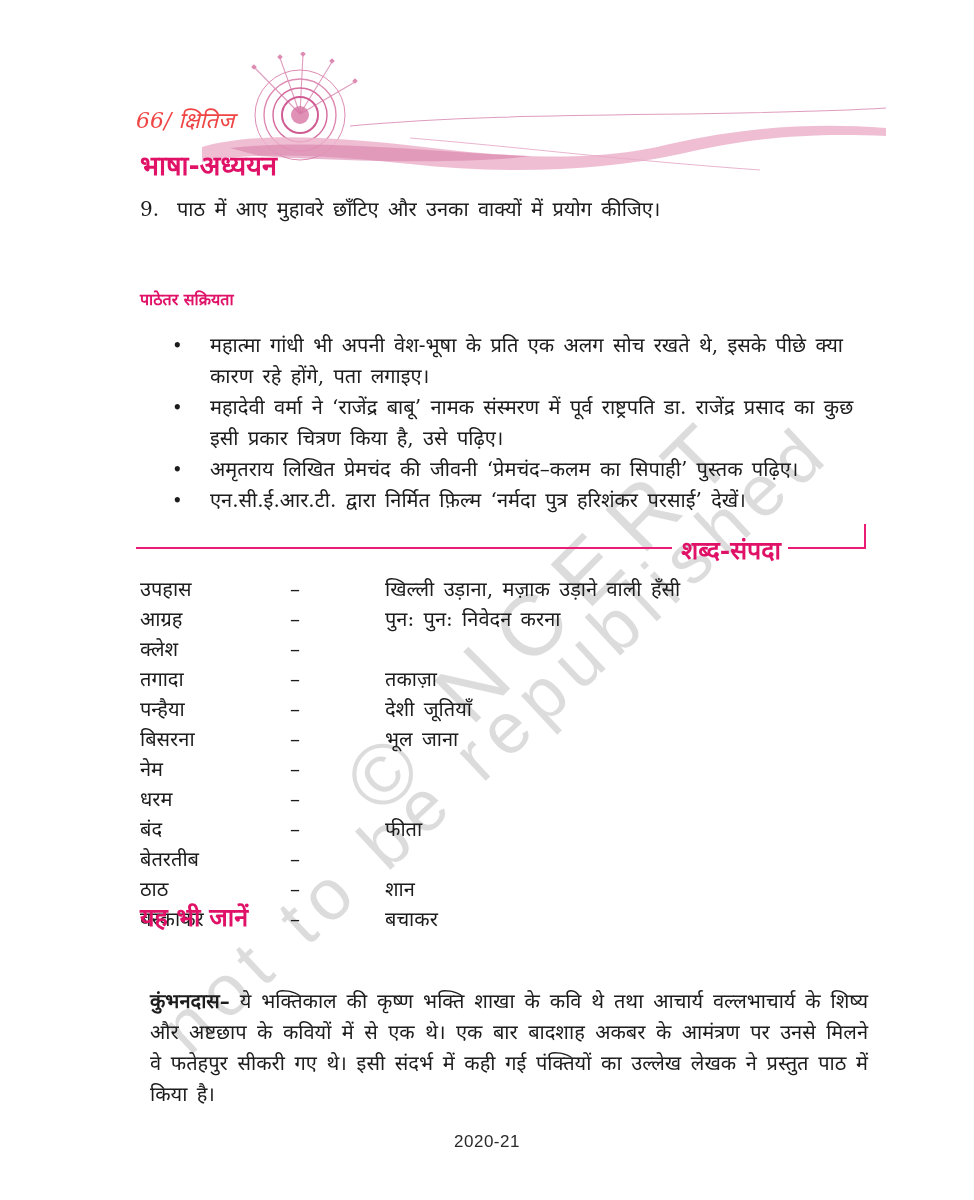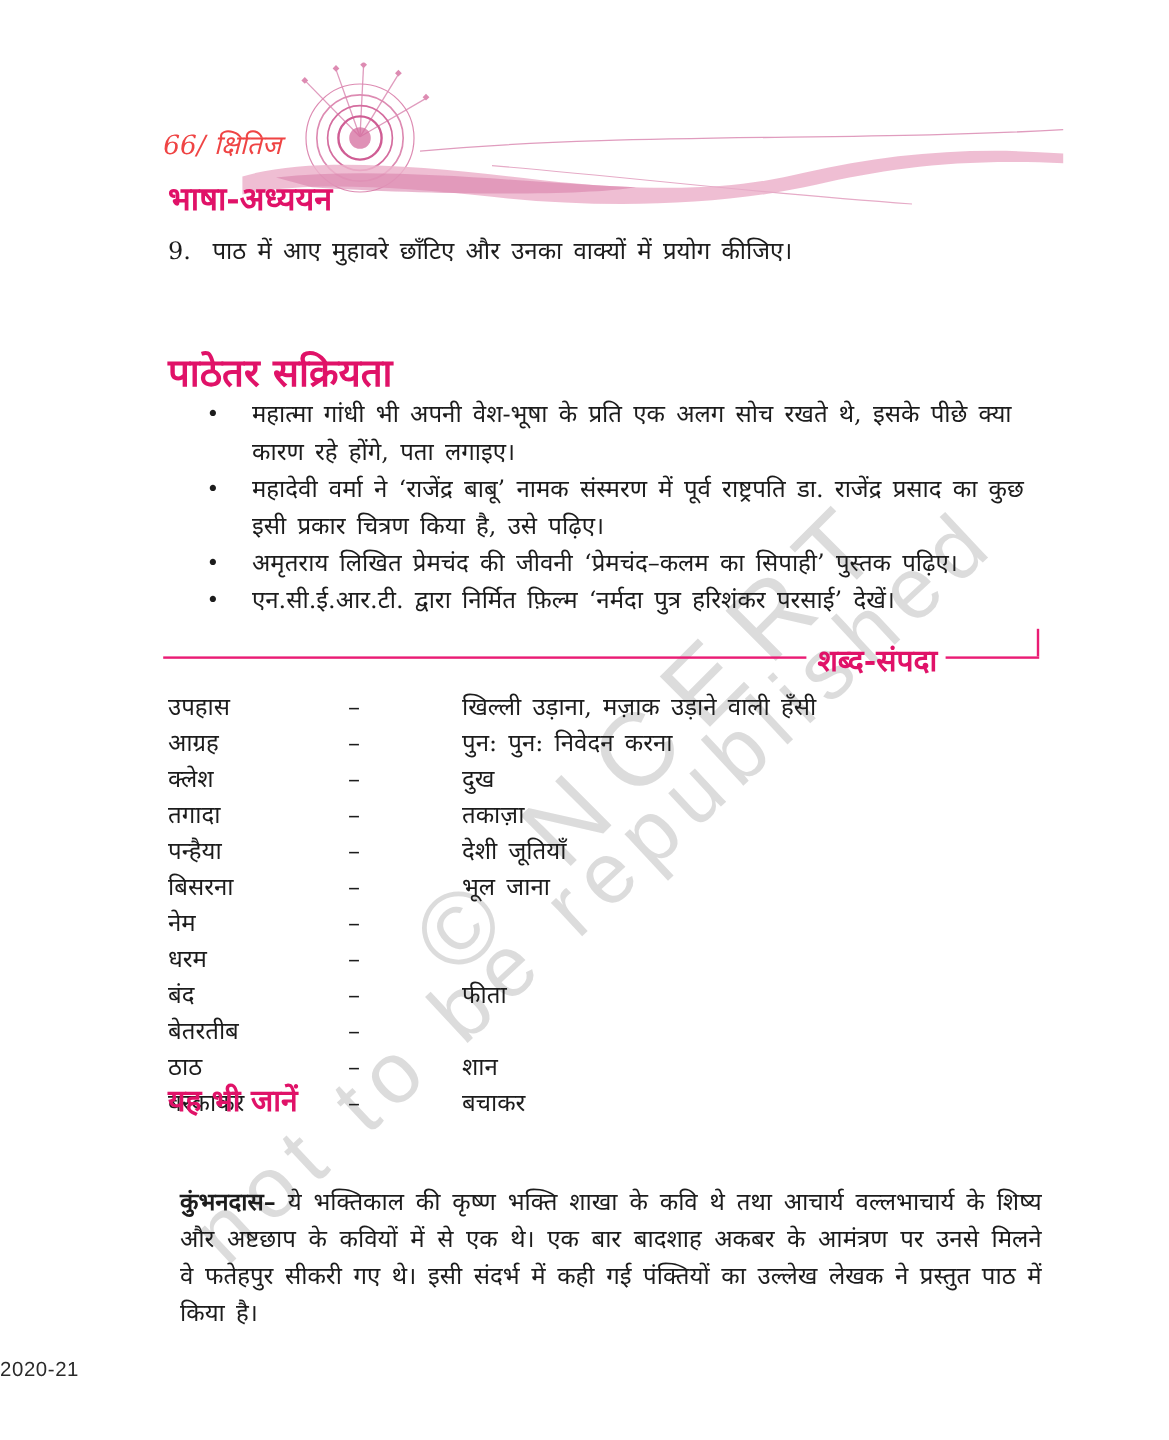--- a/index.html
+++ b/index.html
@@ -24,21 +24,21 @@
   .header-label{
     left:136px;top:104px;font-style:italic;font-size:22px;color:#ef4444;
   }
   .header-art{left:200px;top:52px;width:690px;height:135px;}
   h2.accent{
     margin:0;color:#e01268;font-weight:700;
     font-family:"DejaVu Serif","Liberation Serif",serif;
     text-align:center;
   }
   .h-lang{left:140px;top:146px;font-size:27px;}
-  .h-extra{left:140px;top:288px;font-size:32px;}
+  .h-extra{left:140px;top:288px;font-size:16px;}
   .h-know{left:140px;top:899px;font-size:25px;}
   .body-txt{font-size:20px;line-height:31px;word-spacing:3px;}
   .numlist{left:140px;top:194px;width:726px;}
   .numrow{display:grid;grid-template-columns:37px 1fr;}
   .bullets{left:172px;top:330px;width:696px;}
   .brow{display:grid;grid-template-columns:38px 1fr;}
   .bdot{font-size:18px;line-height:31px;}
   
   .wordbar{
     left:136px;top:534px;width:730px;height:34px;
@@ -59,21 +59,21 @@
   }
   
   .glossary{left:140px;top:574px;width:726px;}
   .grow{display:grid;grid-template-columns:150px 95px 1fr;line-height:30px;font-size:20px;word-spacing:3px;}
   .gdash{color:#1c1c1c;}
   
   .know-para{left:138px;top:974px;width:718px;text-align:justify;margin:12px;}
   .know-term{font-weight:700;}
   
   .footer{
-    left:0;top:1132px;width:974px;
+    left:0;top:1132px;width:974px;text-align:center;
     font-family:"Liberation Sans","DejaVu Sans",sans-serif;
     font-size:17px;color:#2a2a2a;letter-spacing:0.5px;
   }
 </style>
 </head>
 <body>
 
 <div class="watermark wm1">
   <span>© NCERT</span>
 </div>
@@ -157,21 +157,20 @@
       <span>खिल्ली उड़ाना, मज़ाक उड़ाने वाली हँसी</span>
     </div>
     <div class="grow">
       <span>आग्रह</span>
       <span class="gdash">–</span>
       <span>पुन: पुन: निवेदन करना</span>
     </div>
     <div class="grow">
       <span>क्लेश</span>
       <span class="gdash">–</span>
-      <span>दुख</span>
     </div>
     <div class="grow">
       <span>तगादा</span>
       <span class="gdash">–</span>
       <span>तकाज़ा</span>
     </div>
     <div class="grow">
       <span>पन्हैया</span>
       <span class="gdash">–</span>
       <span>देशी जूतियाँ</span>

